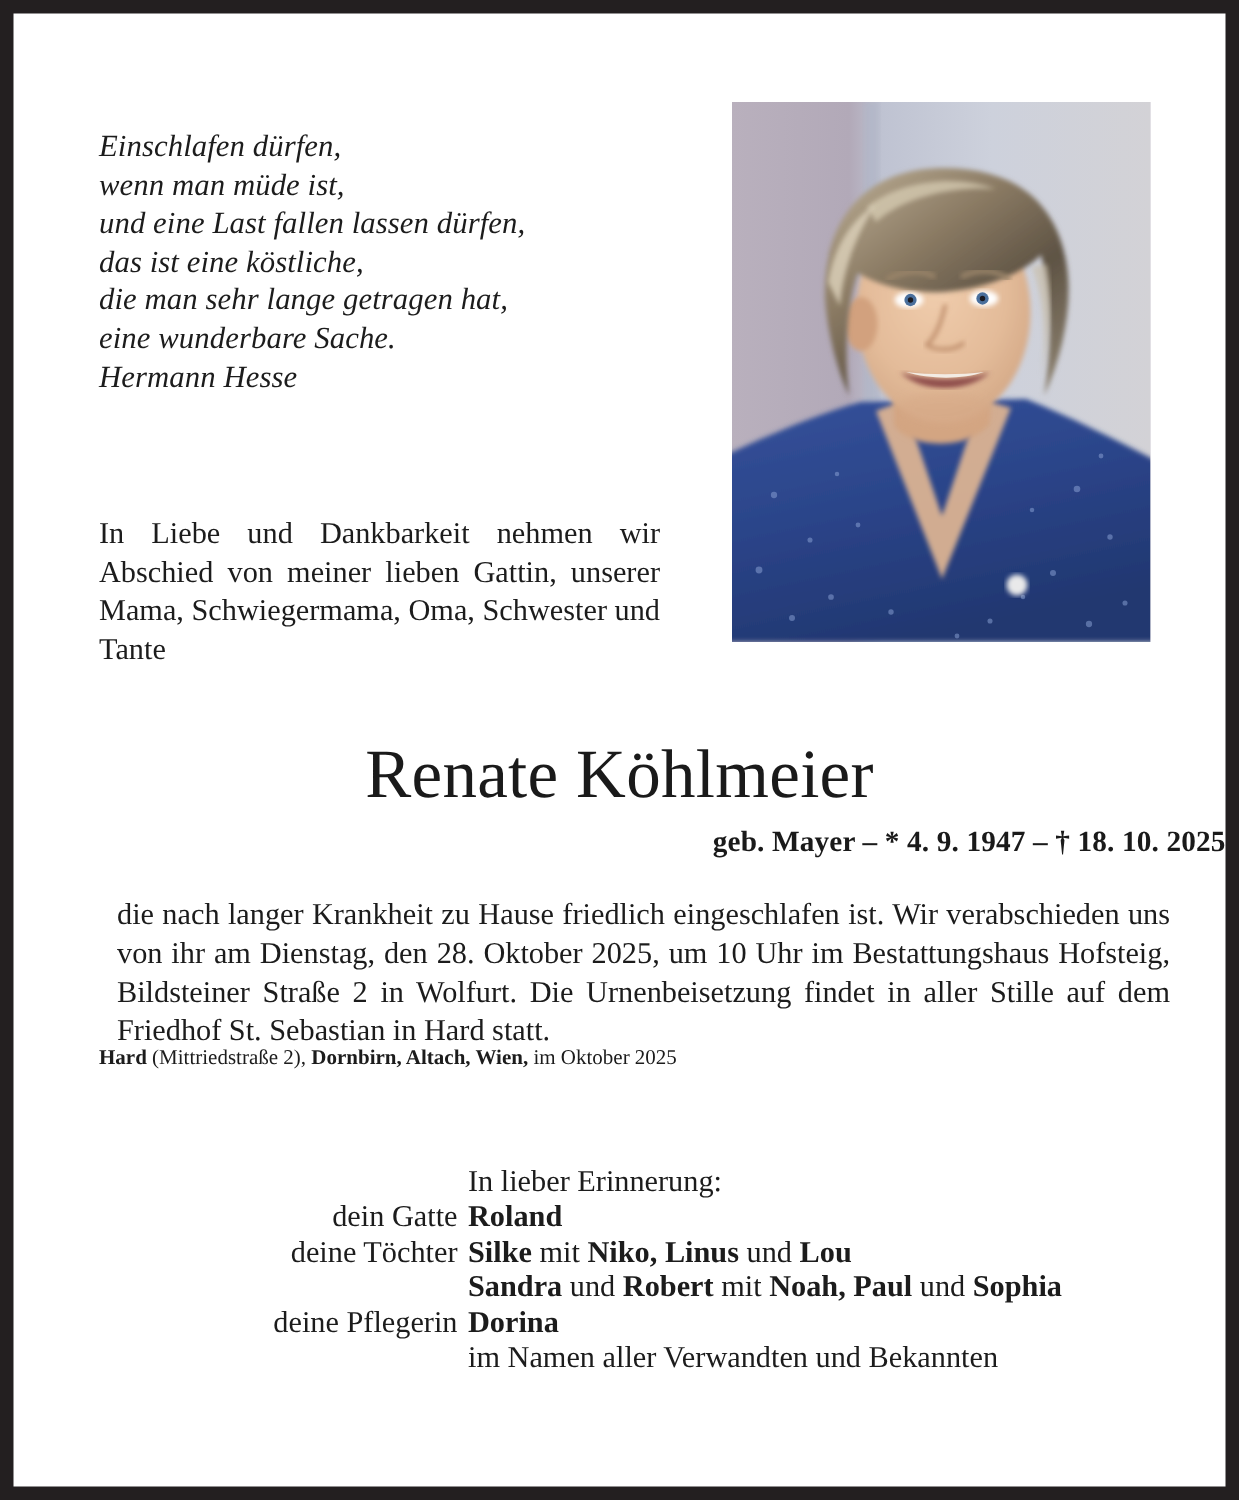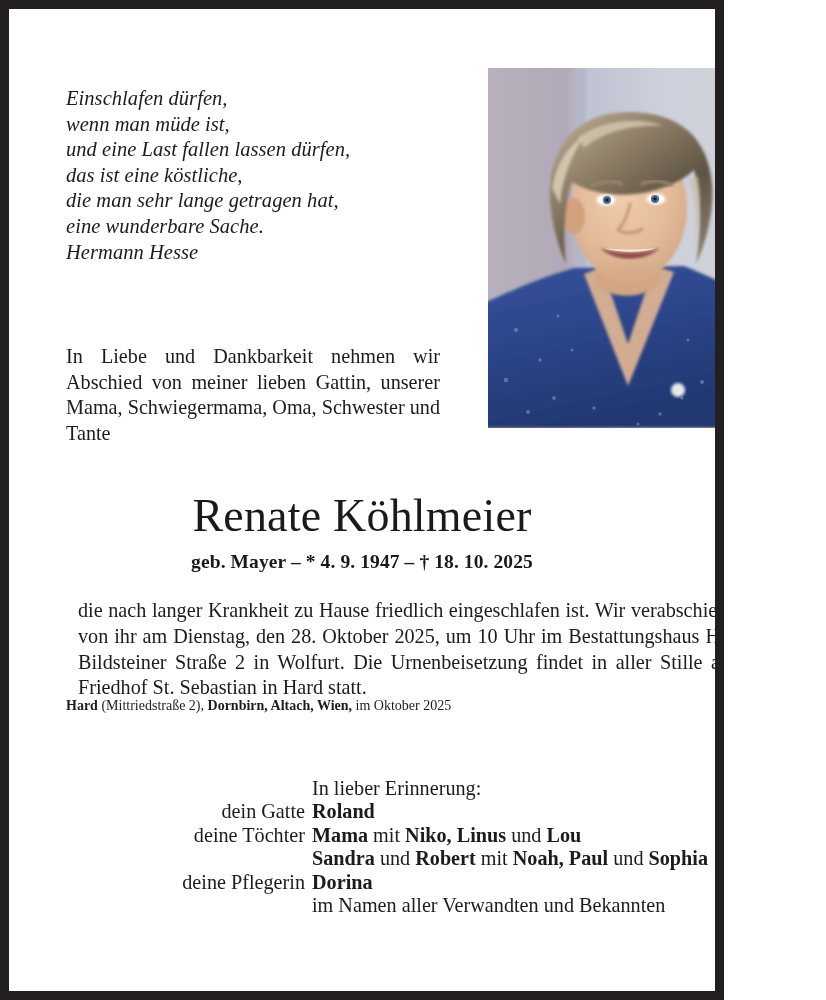--- a/index.html
+++ b/index.html
@@ -11,21 +11,21 @@
     width: 826px;
     height: 1000px;
     font-family: "Liberation Serif", "DejaVu Serif", serif;
     color: #1a1a1a;
     overflow: hidden;
   }
 
   .obituary-frame {
     position: relative;
     box-sizing: border-box;
-    width: 724px;
+    width: 826px;
     height: 1000px;
     background: #231f20;
     padding: 9px;
   }
 
   .obituary-card {
     position: relative;
     box-sizing: border-box;
     width: 100%;
     height: 100%;
@@ -84,21 +84,21 @@
     line-height: 52px;
     font-weight: 400;
     letter-spacing: 0.2px;
     color: #1a1a1a;
   }
   .deceased-dates {
     position: absolute;
     left: 0;
     right: 0;
     top: 541px;
-    text-align: center;
+    text-align: right;
     font-size: 19.5px;
     line-height: 24px;
     font-weight: 700;
     letter-spacing: 0.1px;
     color: #1a1a1a;
   }
 
   
   .main-text {
     position: absolute;
@@ -276,21 +276,21 @@
       <div class="mourners-row">
         <span class="mourners-rel"></span>
         <span class="mourners-names">In lieber Erinnerung:</span>
       </div>
       <div class="mourners-row">
         <span class="mourners-rel">dein Gatte</span>
         <span class="mourners-names"><b>Roland</b></span>
       </div>
       <div class="mourners-row">
         <span class="mourners-rel">deine Töchter</span>
-        <span class="mourners-names"><b>Mama</b> mit <b>Niko, Linus</b> und <b>Lou</b></span>
+        <span class="mourners-names"><b>Silke</b> mit <b>Niko, Linus</b> und <b>Lou</b></span>
       </div>
       <div class="mourners-row">
         <span class="mourners-rel"></span>
         <span class="mourners-names"><b>Sandra</b> und <b>Robert</b> mit <b>Noah, Paul</b> und <b>Sophia</b></span>
       </div>
       <div class="mourners-row">
         <span class="mourners-rel">deine Pflegerin</span>
         <span class="mourners-names"><b>Dorina</b></span>
       </div>
       <div class="mourners-row">

